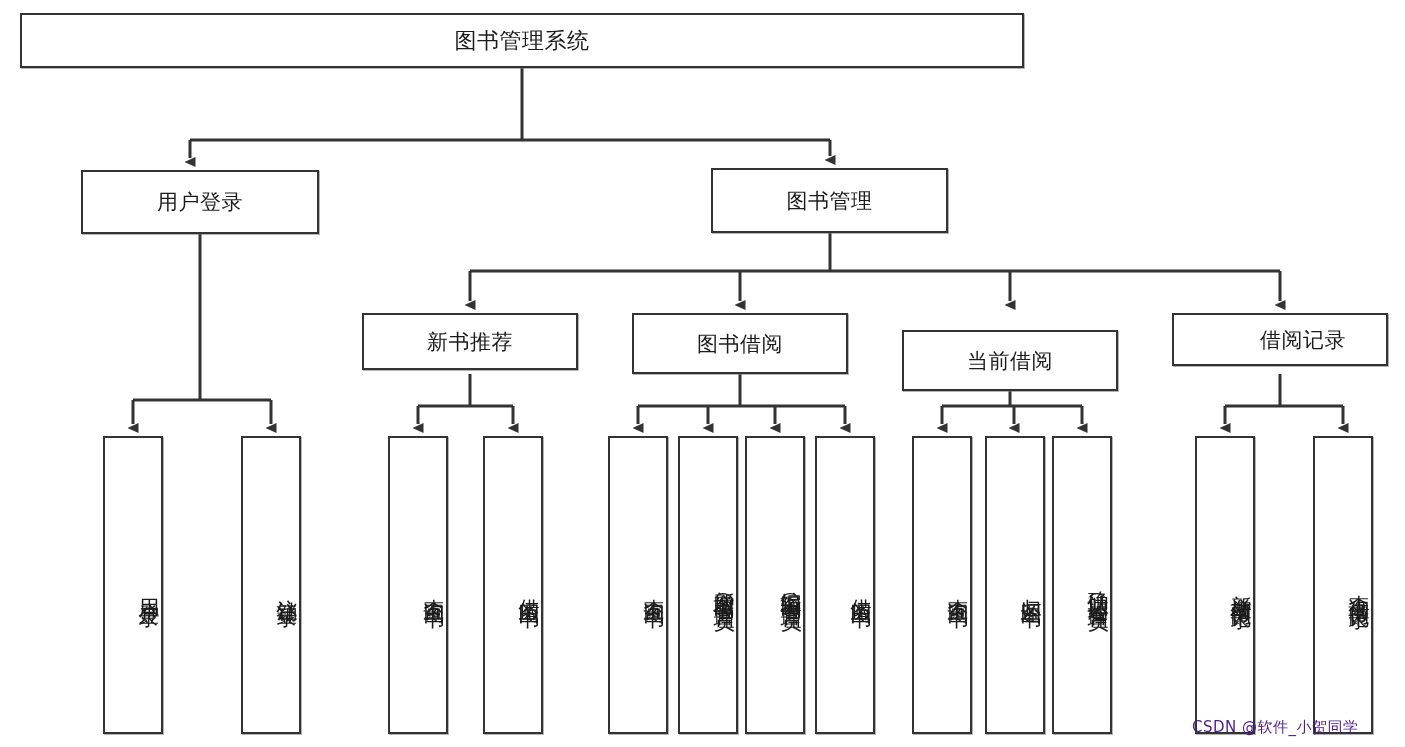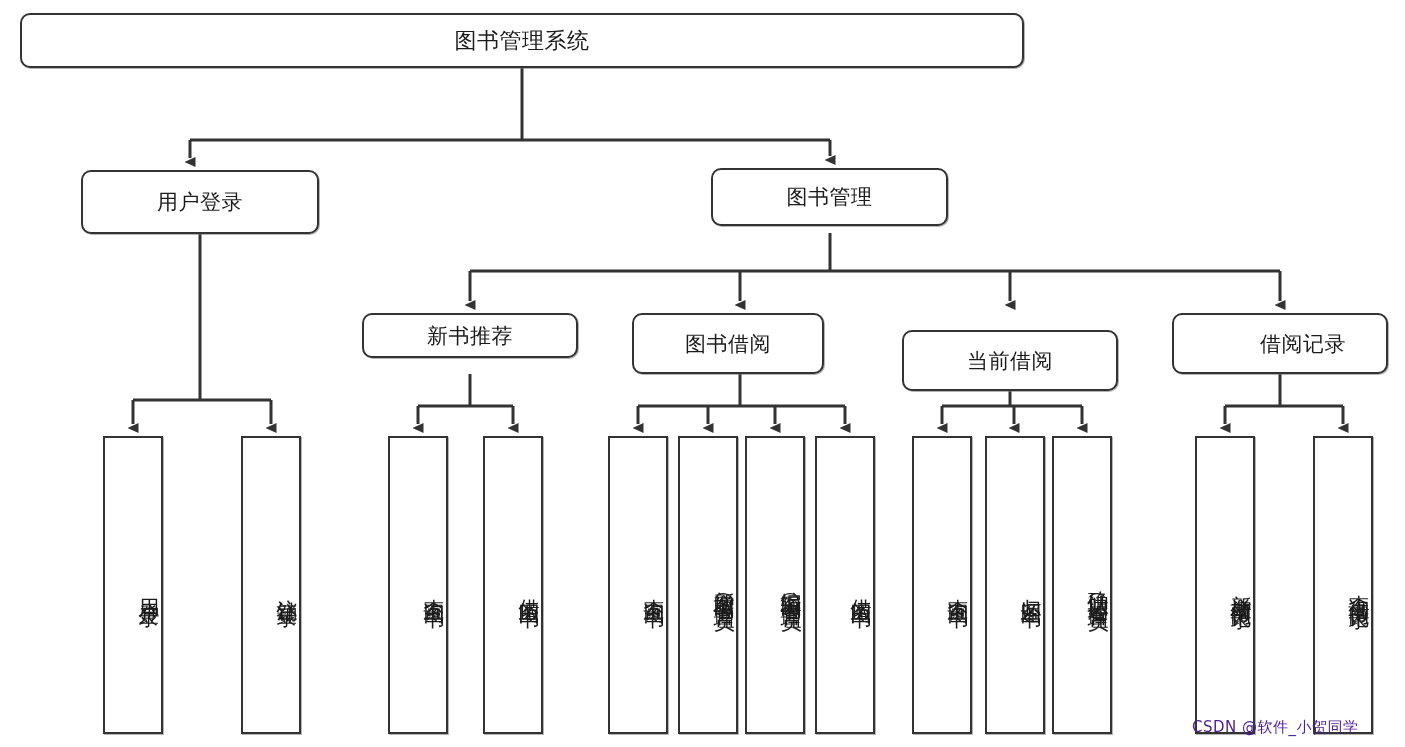--- a/index.html
+++ b/index.html
@@ -34,21 +34,20 @@
     box-shadow: 1px 1px 0 rgba(120,120,120,0.55);
     display: flex;
     align-items: center;
     justify-content: center;
     color: #1b1b1b;
   }
   .node-h {
     font-size: 21px;
     letter-spacing: 0.5px;
     white-space: nowrap;
-    border-radius: 10px;
   }
   .node-root {
     font-size: 22px;
   }
   .node-v {
     writing-mode: vertical-rl;
     text-orientation: upright;
     font-size: 21px;
     line-height: 1.18;
     letter-spacing: 3px;
@@ -121,26 +120,26 @@
       <path d="M1280,374 L1280,406"></path>
       <path d="M1225,406 L1343,406"></path>
       <path d="M1225,406 L1225,424" marker-end="url(#arrow)"></path>
       <path d="M1343,406 L1343,424" marker-end="url(#arrow)"></path>
     </g>
   </svg>
 
   <div class="node node-h node-root" style="left: 20px; top: 13px; width: 1004px; height: 55px;">图书管理系统</div>
 
   <div class="node node-h" style="left: 81px; top: 170px; width: 238px; height: 64px;">用户登录</div>
-  <div class="node node-h" style="left: 711px; top: 168px; width: 237px; height: 58px;">图书管理</div>
+  <div class="node node-h" style="left: 711px; top: 168px; width: 237px; height: 65px;">图书管理</div>
 
-  <div class="node node-h" style="left: 362px; top: 313px; width: 216px; height: 45px;">新书推荐</div>
-  <div class="node node-h" style="left: 632px; top: 313px; width: 192px; height: 61px; text-align: center;">图书借阅</div>
+  <div class="node node-h" style="left: 362px; top: 313px; width: 216px; height: 57px;">新书推荐</div>
+  <div class="node node-h" style="left: 632px; top: 313px; width: 216px; height: 61px; text-align: center;">图书借阅</div>
   <div class="node node-h" style="left: 902px; top: 330px; width: 216px; height: 61px;">当前借阅</div>
-  <div class="node node-h" style="left: 1172px; top: 313px; width: 216px; height: 61px; padding-left: 46px;">借阅记录</div>
+  <div class="node node-h" style="left: 1172px; top: 313px; width: 216px; height: 53px; padding-left: 46px;">借阅记录</div>
 
   <div class="node node-v" style="left: 103px; top: 436px; width: 60px; height: 298px;">用户登录</div>
   <div class="node node-v" style="left: 241px; top: 436px; width: 60px; height: 298px;">注销登录</div>
   <div class="node node-v" style="left: 388px; top: 436px; width: 60px; height: 298px;">查询图书</div>
   <div class="node node-v" style="left: 483px; top: 436px; width: 60px; height: 298px;">借阅图书</div>
   <div class="node node-v" style="left: 608px; top: 436px; width: 60px; height: 298px;">查询图书</div>
   <div class="node node-v v-tall" style="left: 678px; top: 436px; width: 60px; height: 298px;">新增图书（管理员）</div>
   <div class="node node-v v-tall" style="left: 745px; top: 436px; width: 60px; height: 298px;">编辑图书（管理员）</div>
   <div class="node node-v" style="left: 815px; top: 436px; width: 60px; height: 298px;">借阅图书</div>
   <div class="node node-v" style="left: 912px; top: 436px; width: 60px; height: 298px;">查询图书</div>

